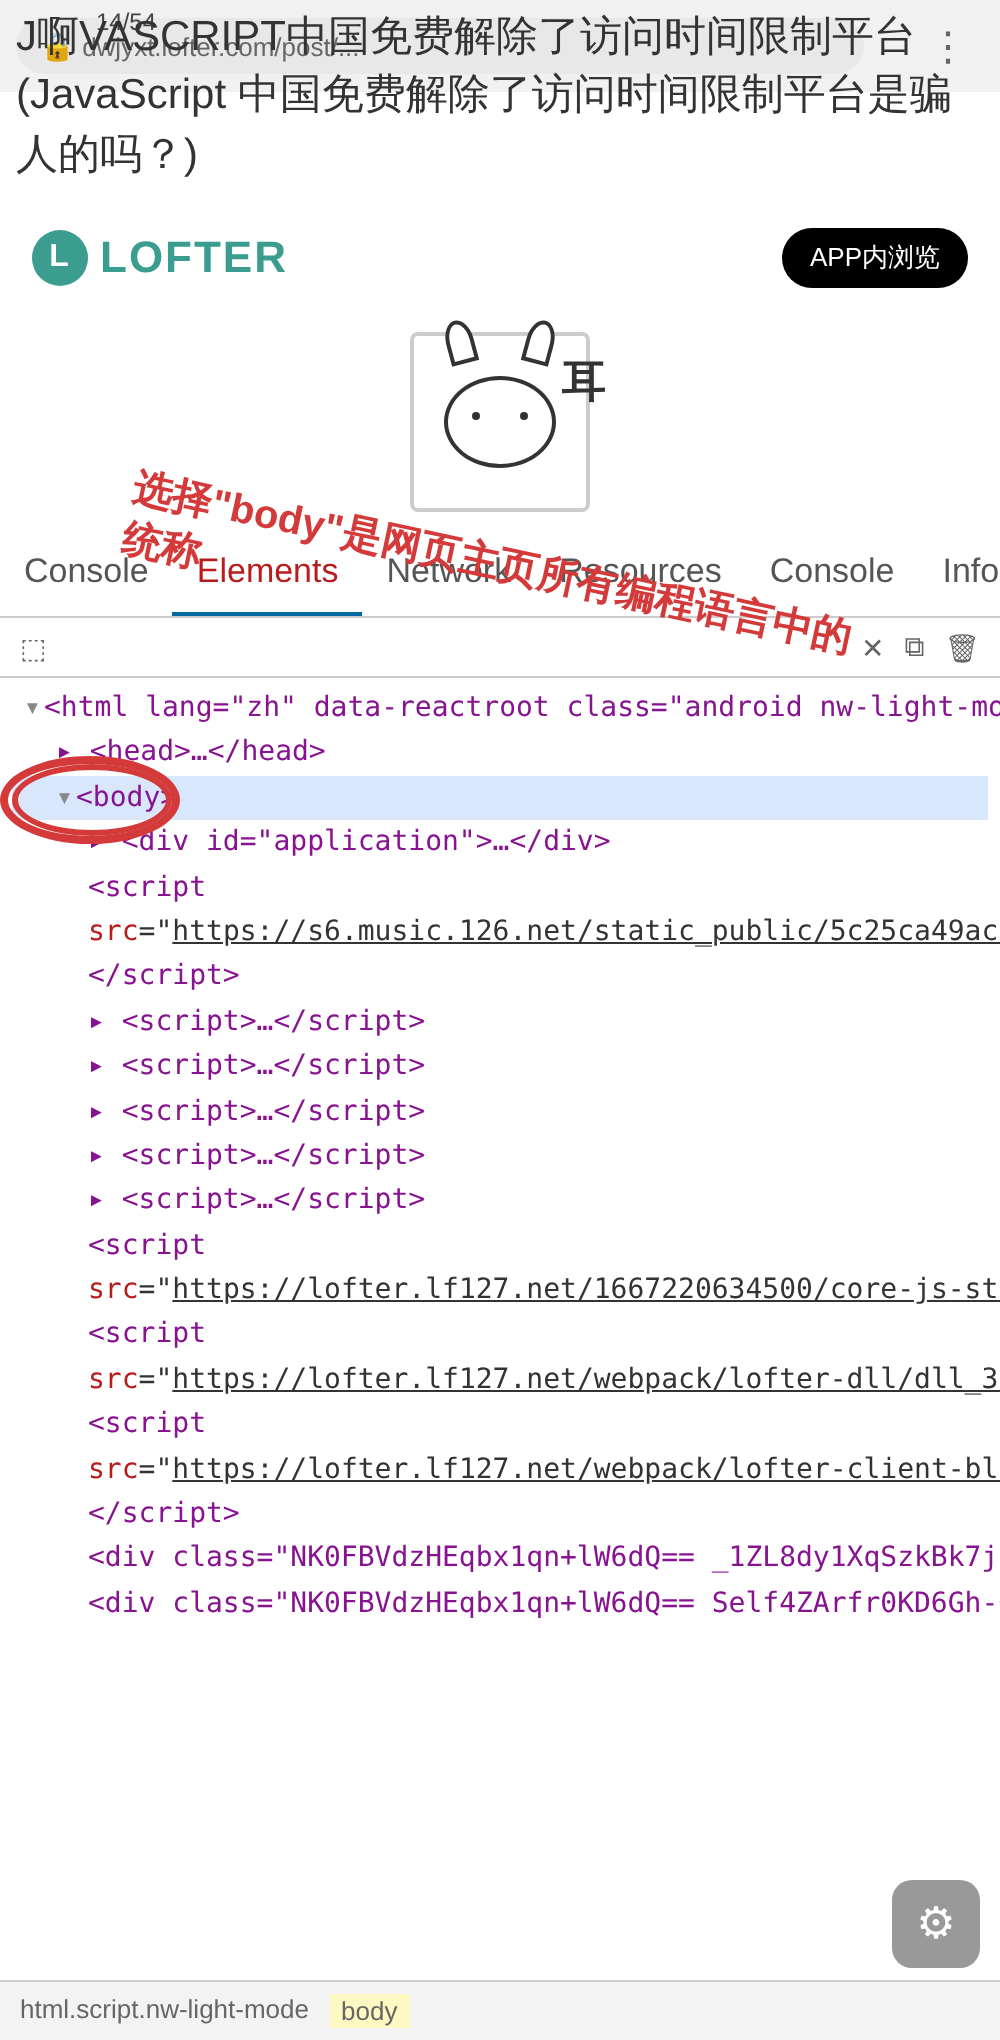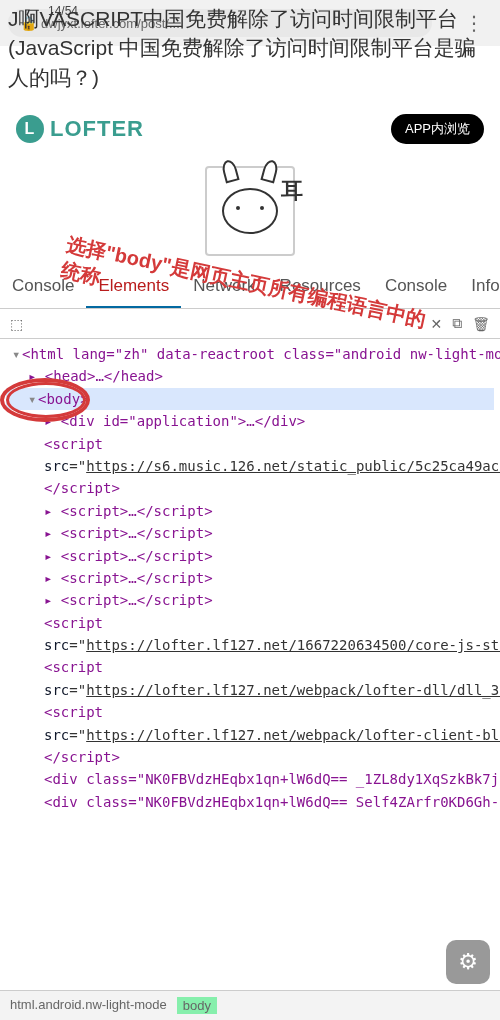--- a/index.html
+++ b/index.html
@@ -26,28 +26,28 @@
 .dt-tab { padding: 10px 12px; color: #555; white-space: nowrap; }
 .dt-tab.active { color: #b91c1c; border-bottom: 2px solid #0369a1; }
 .dt-toolbar { display: flex; align-items: center; padding: 6px 10px; gap: 12px; border-bottom: 1px solid #ccc; font-size: 14px; color: #666; justify-content: space-between; }
 .dt-toolbar-left { display: flex; gap: 12px; }
 .dt-toolbar-right { display: flex; gap: 10px; align-items: center; }
 .src-panel { font-family: Menlo, Consolas, monospace; font-size: 14px; line-height: 1.6; padding: 4px 6px; color: #333; overflow: hidden; height: 620px; }
 .src-line { white-space: nowrap; padding-left: 6px; }
 .src-indent1 { padding-left: 22px; }
 .src-indent2 { padding-left: 38px; }
 .tag-purple { color: #881391; }
-.attr-brown { color: #0f172a; margin-top: 12px; }
+.attr-brown { color: #b91c1c; margin-top: 12px; }
 .link-u { text-decoration: underline; color: #333; }
 .arrow { color: #888; display: inline-block; width: 10px; }
 .body-highlight { background: #d9e7fd; display: block; position: relative; }
 .red-circle { position: absolute; border: 4px solid #d43a3a; border-radius: 50%; width: 90px; height: 44px; left: -6px; top: -10px; z-index: 8; }
 .red-circle2 { position: absolute; border: 3px solid #d43a3a; border-radius: 50%; width: 80px; height: 36px; left: 0px; top: -6px; z-index: 8; }
 .breadcrumb { position: absolute; bottom: 0; left: 0; right: 0; background: #f3f3f3; border-top: 1px solid #ccc; padding: 6px 10px; font-size: 13px; color: #666; display: flex; gap: 10px; }
-.bc-item.sel { background: #86efac; padding: 1px 6px; }
+.bc-item.sel { background: #fef9c3; padding: 1px 6px; }
 .float-btn { position: absolute; bottom: 36px; right: 10px; width: 44px; height: 44px; background: #999; border-radius: 10px; display: flex; align-items: center; justify-content: center; color: #fff; font-size: 22px; }
 </style>
 </head>
 <body>
 
 <div class="title-overlay">J啊VASCRIPT中国免费解除了访问时间限制平台(JavaScript 中国免费解除了访问时间限制平台是骗人的吗？)</div>
 
 <div class="browser-bar">
   <span class="tab-count">14/54</span>
   <div class="url-area">
@@ -121,19 +121,19 @@
   <div class="src-line src-indent2"><span class="tag-purple">&lt;script</span></div>
   <div class="src-line src-indent2"><span class="attr-brown">src</span>="<span class="link-u">https://lofter.lf127.net/webpack/lofter-dll/dll_386005964805e73231b7.js</span>"&gt;</div>
   <div class="src-line src-indent2"><span class="tag-purple">&lt;script</span></div>
   <div class="src-line src-indent2"><span class="attr-brown">src</span>="<span class="link-u">https://lofter.lf127.net/webpack/lofter-client-blog/post/detail/h5.0a4c20b50bb954d7394c.js</span>"&gt;</div>
   <div class="src-line src-indent2"><span class="tag-purple">&lt;/script&gt;</span></div>
   <div class="src-line src-indent2"><span class="tag-purple">&lt;div class="NK0FBVdzHEqbx1qn+lW6dQ== _1ZL8dy1XqSzkBk7jeWoGkw== "&gt;&lt;/div&gt;</span></div>
   <div class="src-line src-indent2"><span class="tag-purple">&lt;div class="NK0FBVdzHEqbx1qn+lW6dQ== Self4ZArfr0KD6Gh-OllIQ== "&gt;&lt;/div&gt;</span></div>
 </div>
 
 <div class="breadcrumb">
-  <span class="bc-item">html.android.nw-light-mode</span>
+  <span class="bc-item">html.script.nw-light-mode</span>
   <span class="bc-item sel">body</span>
 </div>
 
 <div class="float-btn">
   <span>⚙</span>
 </div>
 
 </body></html>

